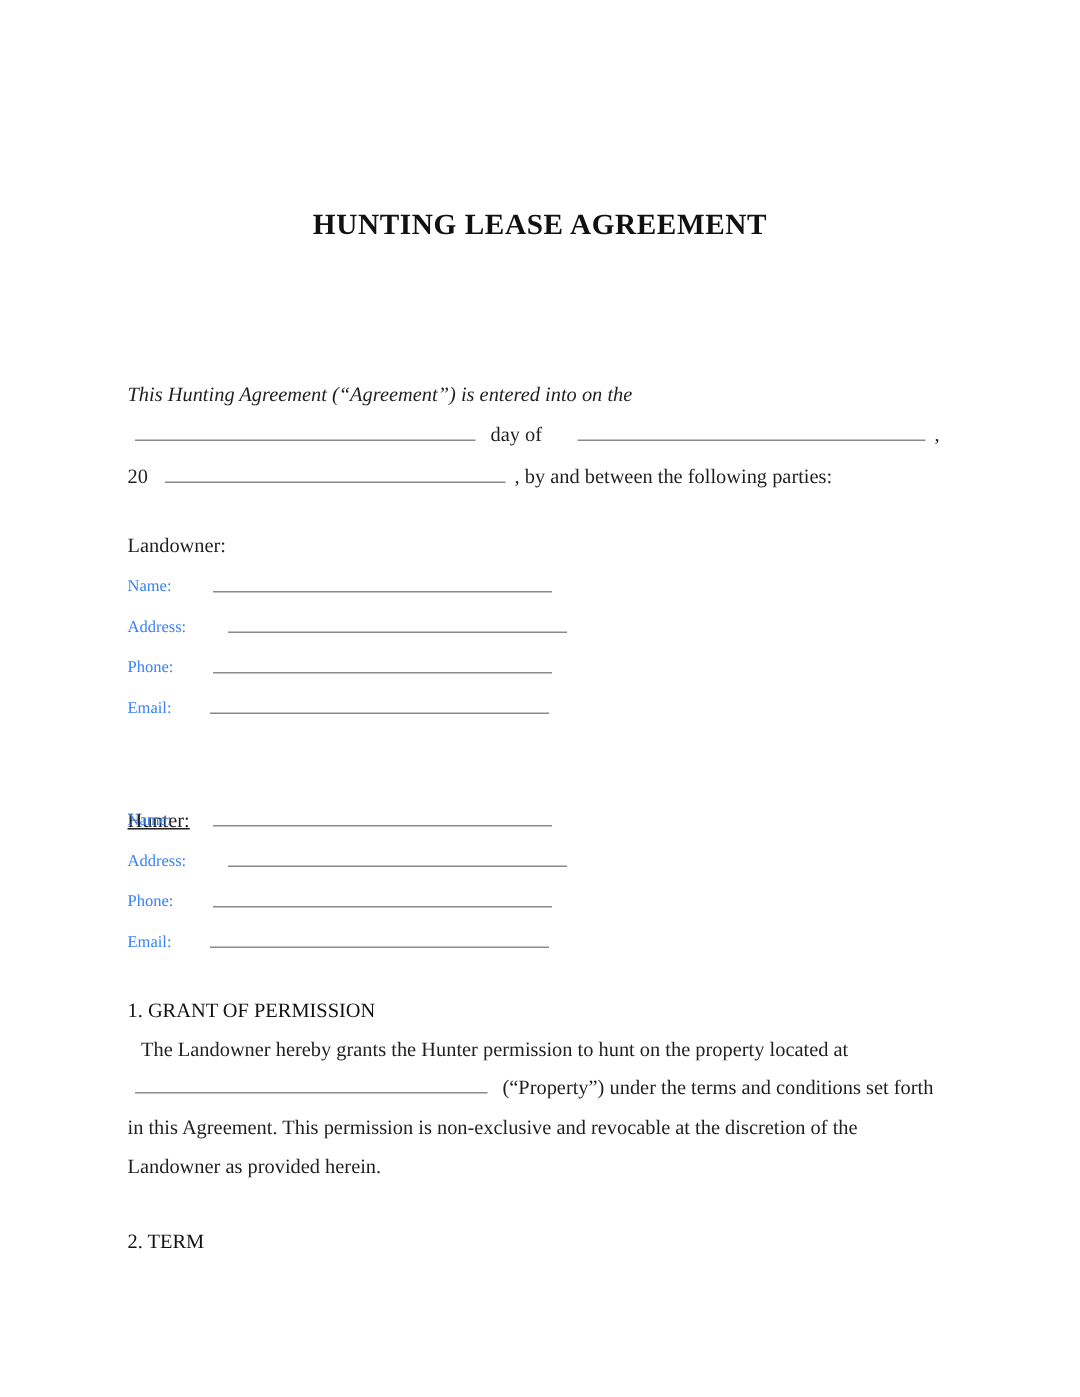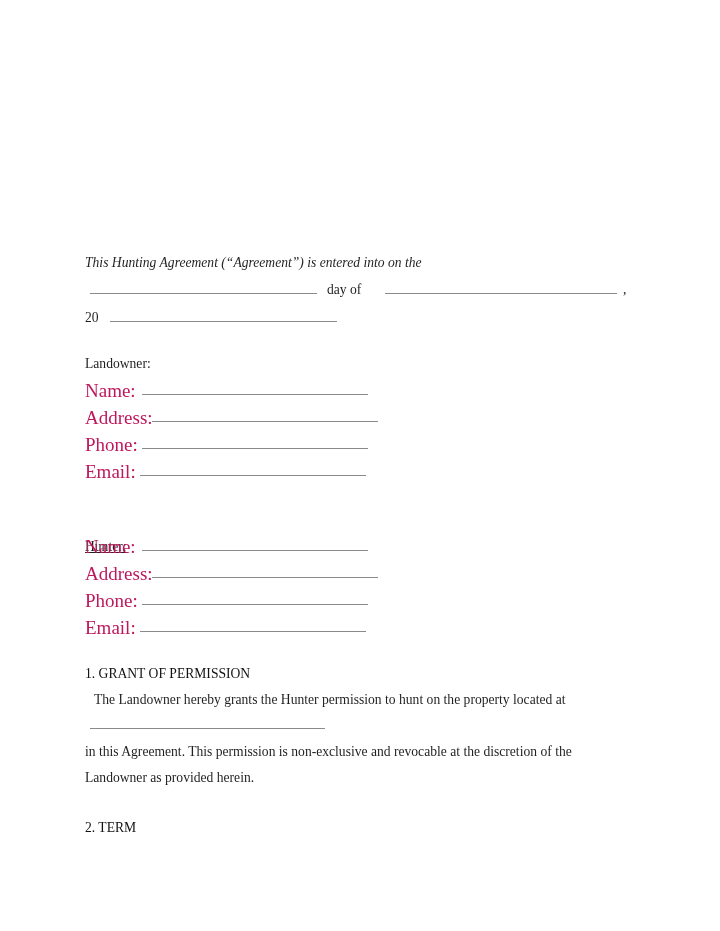--- a/index.html
+++ b/index.html
@@ -73,23 +73,23 @@
   
   .field-row {
     position: absolute;
     left: 85px;
     height: 18px;
   }
   .field-label {
     position: absolute;
     left: 0;
     top: 0;
-    font-size: 19px;
+    font-size: 11px;
     line-height: 18px;
-    color: #be185d;
+    color: #3b82f6;
     white-space: nowrap;
   }
 
   
   .rule {
     position: absolute;
     height: 0;
     border-top: 1px solid #8a8a8a;
   }
 
@@ -100,30 +100,32 @@
     line-height: 18px;
     color: #1f1f1f;
     white-space: nowrap;
   }
 </style>
 </head>
 <body>
 
 <div class="page">
 
+  <div class="doc-title">HUNTING LEASE AGREEMENT</div>
 
   <div class="line" style="top:254px;font-style:italic;">This Hunting Agreement (“Agreement”) is entered into on the</div>
 
   <div class="rule" style="top:293px; left:90px; width:227px;"></div>
   <div class="frag" style="top:281px; left:327px;">day of</div>
   <div class="rule" style="top:293px; left:385px; width:232px;"></div>
   <div class="frag" style="top:281px; left:623px;">,</div>
 
   <div class="frag" style="top:309px; left:85px;">20</div>
   <div class="rule" style="top:321px; left:110px; width:227px;"></div>
+  <div class="frag" style="top:309px; left:343px;">, by and between the following parties:</div>
 
   <div class="block-label" style="top:355px;">Landowner:</div>
 
   <div class="field-row" style="top:382px;">
     <span class="field-label">Name:</span>
     <span class="rule" style="top:12px; left:57px; width:226px;"></span>
   </div>
 
   <div class="field-row" style="top:409px;">
     <span class="field-label">Address:</span>
@@ -160,20 +162,21 @@
   <div class="field-row" style="top:619px;">
     <span class="field-label">Email:</span>
     <span class="rule" style="top:12px; left:55px; width:226px;"></span>
   </div>
 
   <div class="section-heading" style="top:665px;">1. GRANT OF PERMISSION</div>
 
   <div class="line indent" style="top:691px;">The Landowner hereby grants the Hunter permission to hunt on the property located at</div>
 
   <div class="rule" style="top:728px; left:90px; width:235px;"></div>
+  <div class="frag" style="top:716px; left:335px;">(“Property”) under the terms and conditions set forth</div>
 
   <div class="line" style="top:769px;">Landowner as provided herein.</div>
 
   <div class="line" style="top:743px;">in this Agreement. This permission is non-exclusive and revocable at the discretion of the</div>
 
   <div class="section-heading" style="top:819px;">2. TERM</div>
 
 </div>
 
 </body></html>

